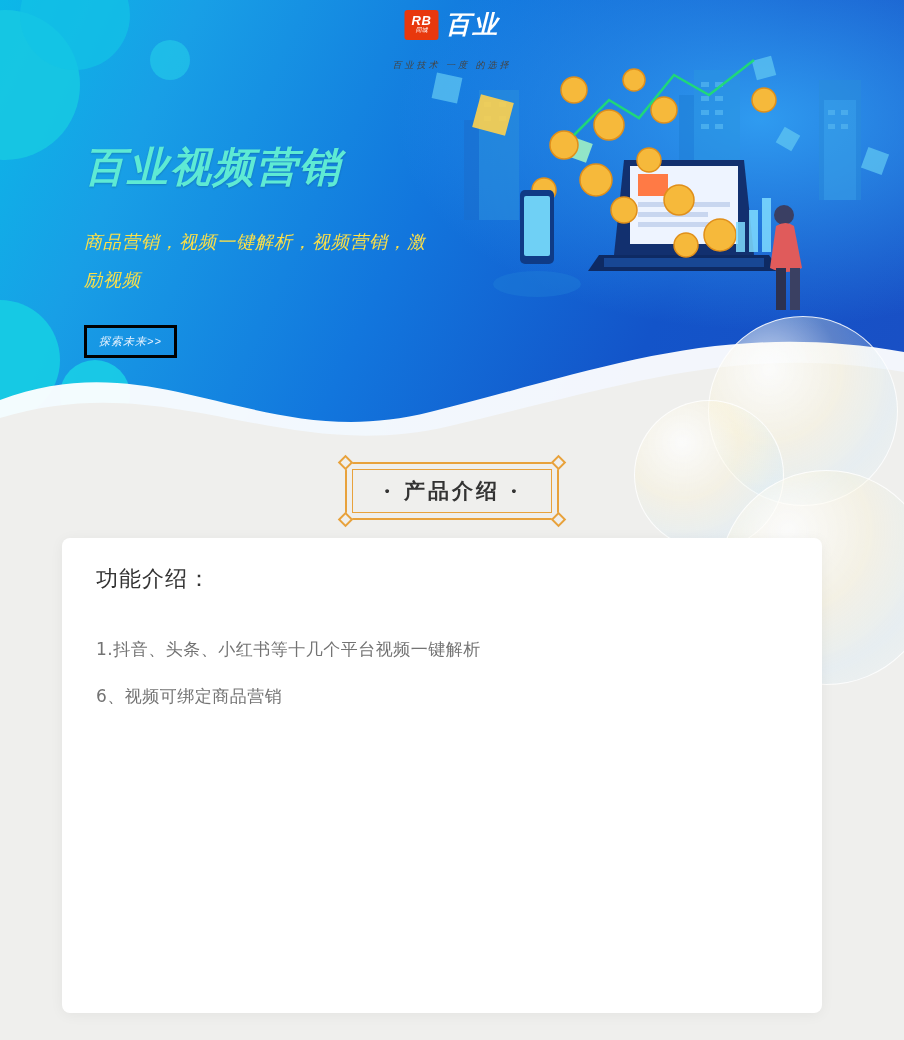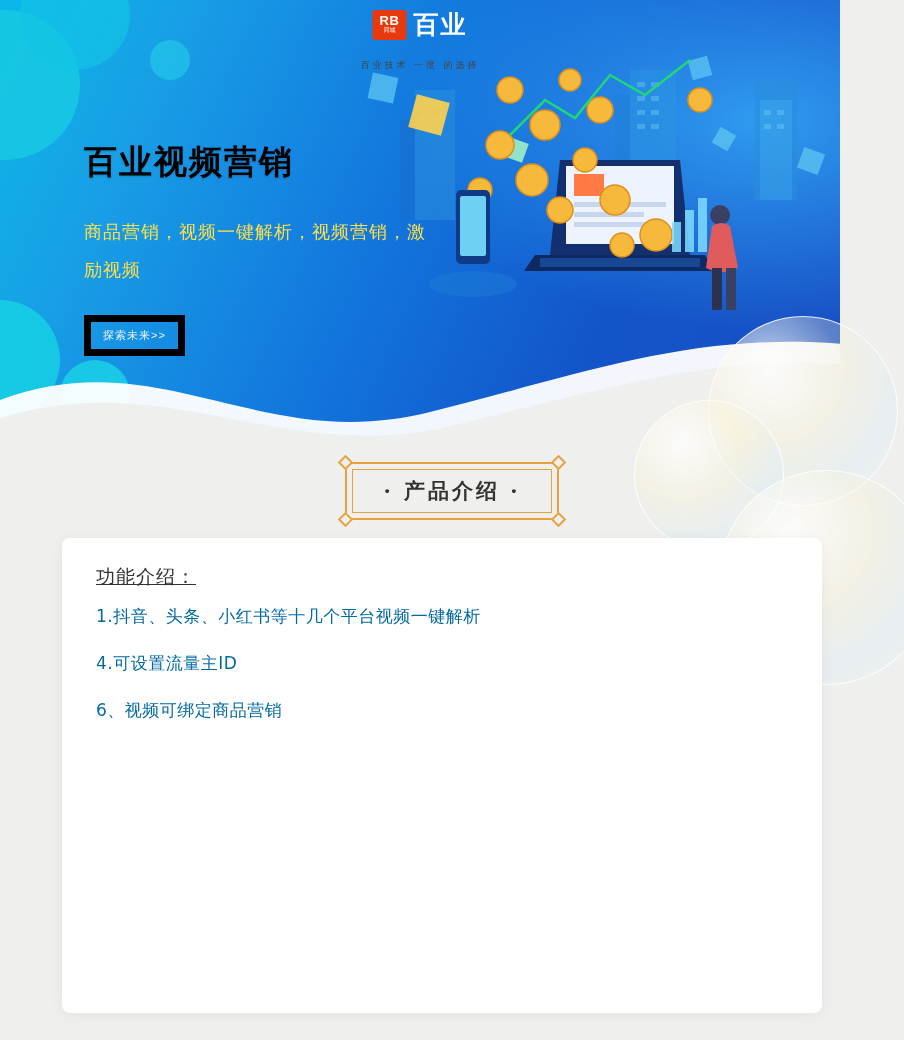--- a/index.html
+++ b/index.html
@@ -14,24 +14,25 @@
     position: relative;
     width: 904px;
     height: 1040px;
     background: #efefed;
     overflow: hidden;
   }
 
   
   .hero {
     position: relative;
-    width: 840px;
+    width: 904px;
     height: 460px;
     overflow: hidden;
     background: #0a5fd8;
+    font-style: italic;
   }
   .hero-bg {
     position: absolute;
     inset: 0;
     background:
       radial-gradient(ellipse 520px 300px at 760px 120px, #2f9bf0 0%, rgba(47,155,240,0) 70%),
       linear-gradient(115deg, #0bb8e8 0%, #189fe6 18%, #1276dd 46%, #1354c9 72%, #1a4fc4 100%);
   }
   
   .blob {
@@ -86,39 +87,39 @@
   .logo-tag {
     margin-top: 18px;
     font-size: 9px;
     color: #444;
     letter-spacing: 3px;
   }
 
   .hero-copy { position: absolute; left: 84px; top: 140px; z-index: 6; }
   .hero-title {
     font-family: "DejaVu Serif", serif;
-    font-size: 33px;
+    font-size: 41px;
     font-weight: bold;
-    color: #000000;
+    color: #5eead4;
     letter-spacing: 2px;
     text-shadow: 0 1px 2px rgba(0,0,0,.18);
   }
   .hero-sub {
     margin-top: 28px;
     font-size: 18px;
     color: #fde047;
     line-height: 38px;
     letter-spacing: 1px;
     max-width: 350px;
   }
   .hero-btn {
     margin-top: 26px;
     display: inline-block;
     padding: 6px 12px;
-    border: 7px solid #000000;
+    border: 3px solid #000000;
     color: #eaf4ff;
     font-size: 11px;
     letter-spacing: 1px;
     background: transparent;
     cursor: pointer;
     text-align: right;
   }
 
   
   .illus { position: absolute; right: 10px; top: 40px; width: 470px; height: 300px; z-index: 5; }
@@ -186,32 +187,31 @@
     width: 760px;
     min-height: 475px;
     background: #fff;
     border-radius: 8px;
     box-shadow: 0 2px 14px rgba(0,0,0,.05);
     padding: 26px 34px 30px 34px;
     z-index: 3;
   }
   .card h3 {
     font-family: "DejaVu Sans", sans-serif;
-    font-size: 19px;
+    font-size: 22px;
     font-weight: normal;
     color: #333;
     letter-spacing: 1px;
-    margin-bottom: 3px;
-    text-decoration: underline;
+    margin-bottom: 32px;
   }
   .card ol { list-style: none; }
   .card li {
     font-family: "DejaVu Sans", sans-serif;
     font-size: 17px;
-    color: #0369a1;
+    color: #737373;
     line-height: 47px;
     letter-spacing: .5px;
     white-space: nowrap;
   }
 </style>
 </head>
 <body>
 
 <div class="page">
 
@@ -344,18 +344,17 @@
       <span class="corner bl"></span>
       <span class="corner br"></span>
       <span class="sec-title-text">· 产品介绍 ·</span>
     </div>
   </div>
 
   <div class="card">
     <h3>功能介绍：</h3>
     <ol>
       <li>1.抖音、头条、小红书等十几个平台视频一键解析</li>
-      <li>4.可设置流量主ID</li>
       <li>6、视频可绑定商品营销</li>
     </ol>
   </div>
 
 </div>
 
 </body></html>

